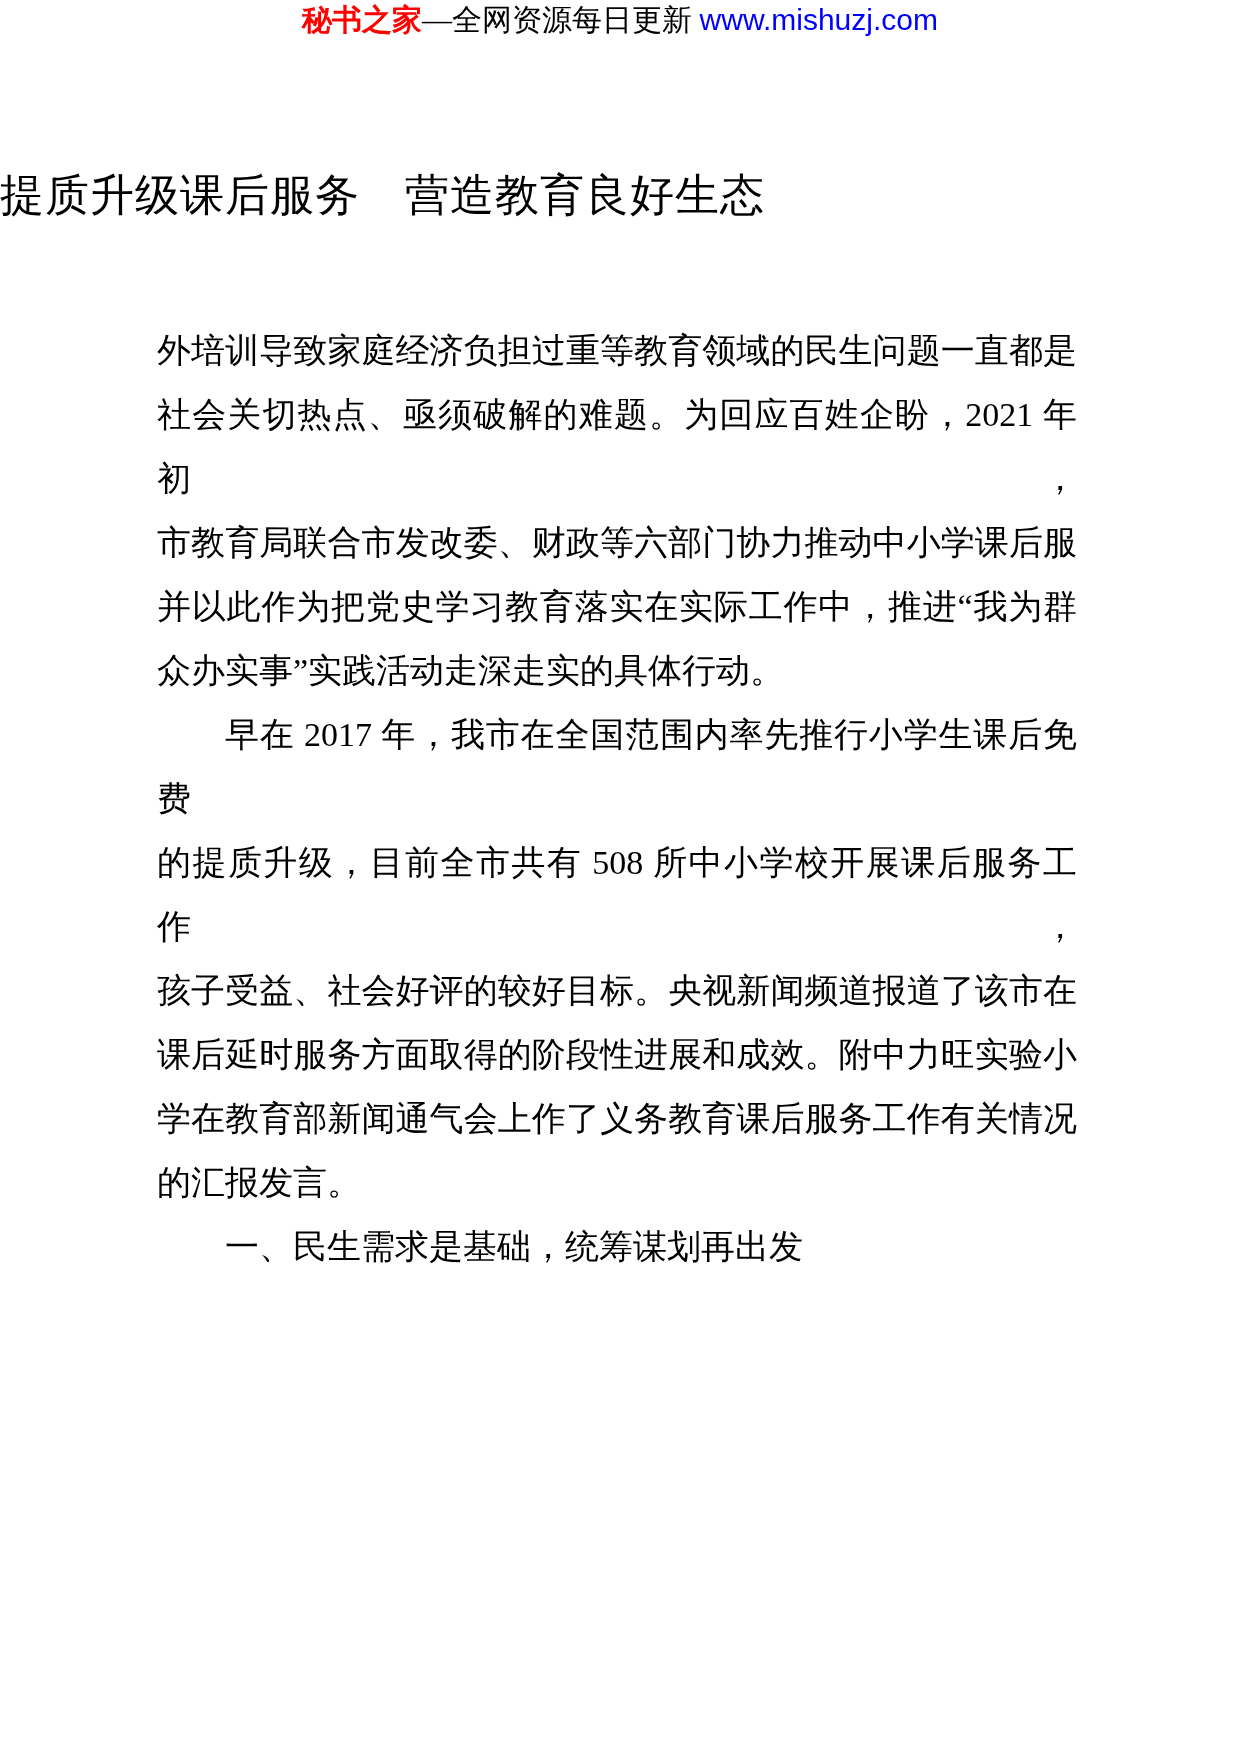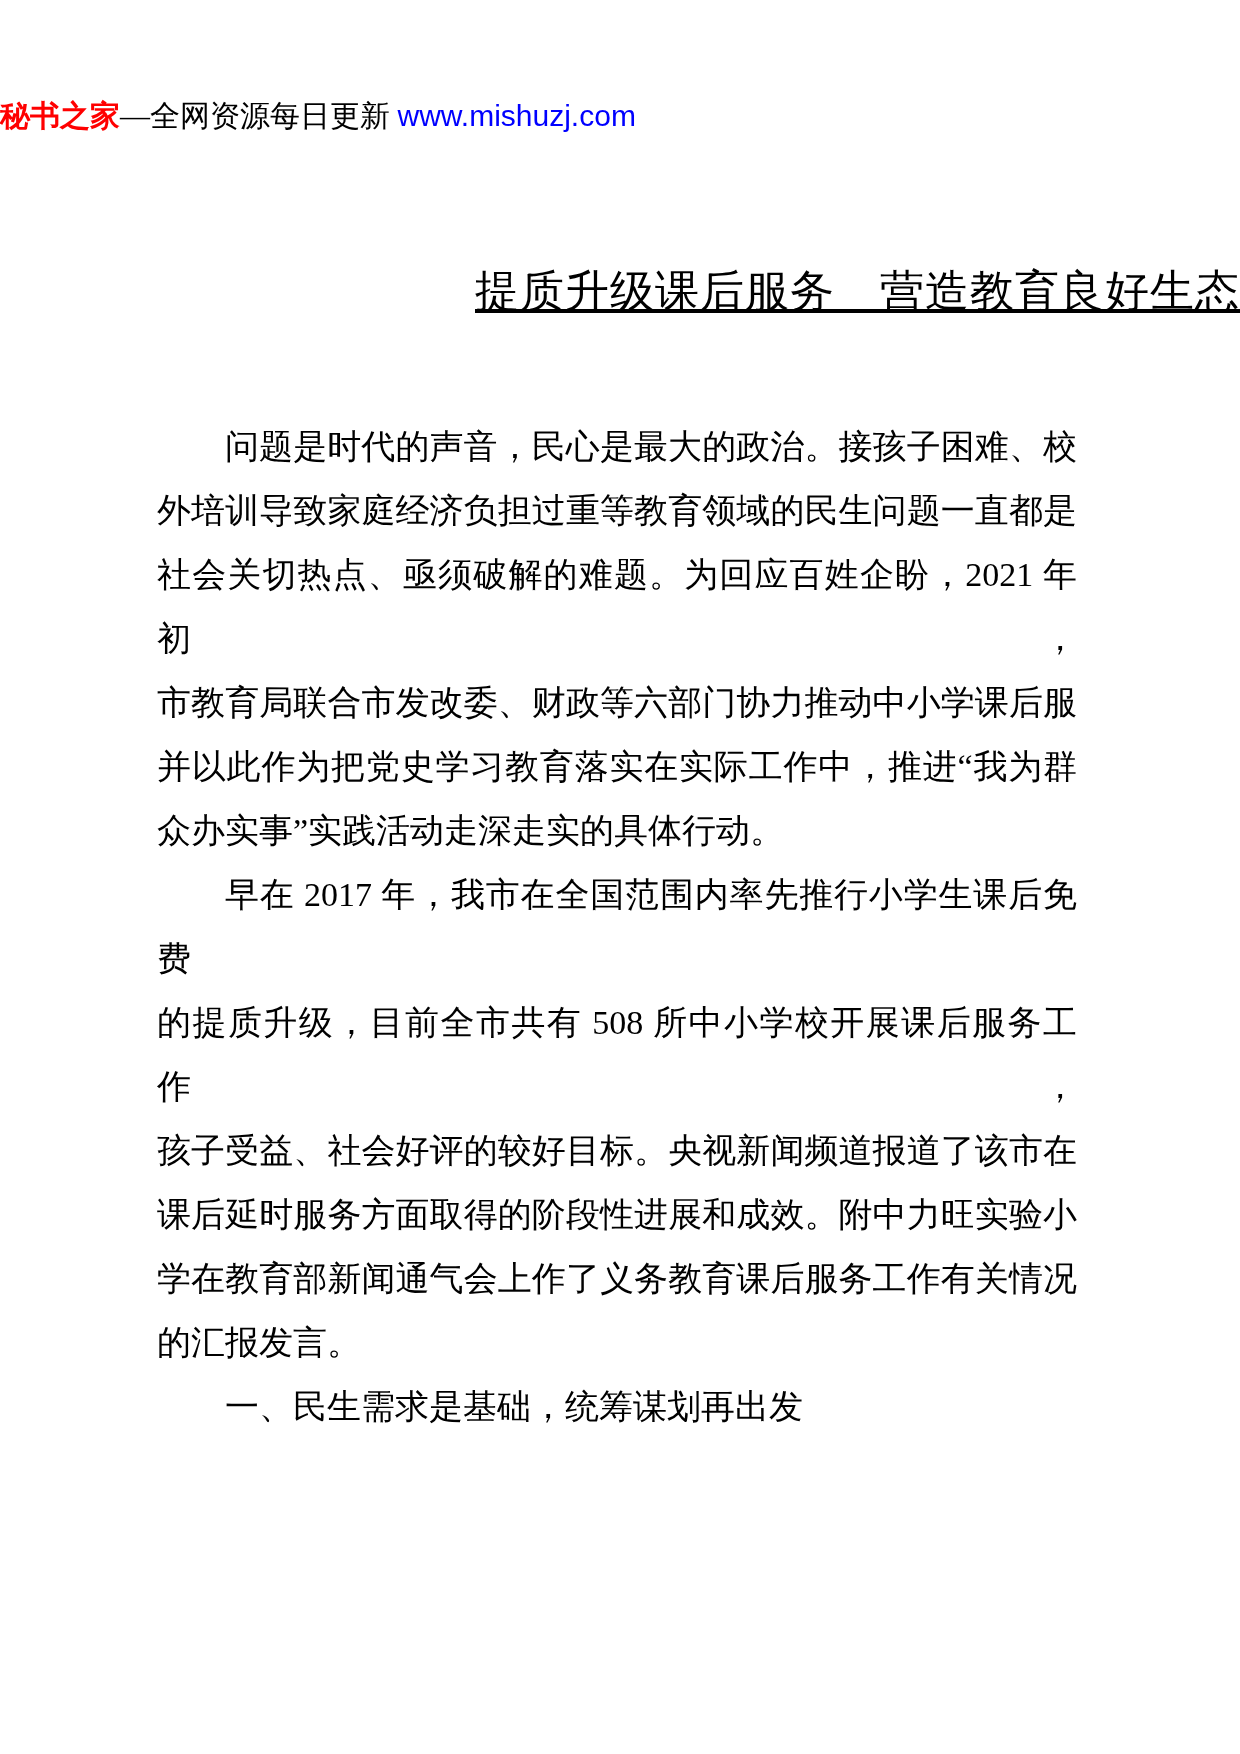--- a/index.html
+++ b/index.html
@@ -10,45 +10,44 @@
   .page {
     position: relative;
     width: 1240px;
     height: 1754px;
     background: #ffffff;
     overflow: hidden;
     font-family: "Liberation Serif", "DejaVu Serif", sans-serif;
     color: #000000;
   }
   .doc-header {
-    padding-top: 96px;
+    text-align: center;
     font-size: 30px;
     line-height: 40px;
     white-space: pre;
   }
   .doc-header .brand {
     color: #ff0000;
     font-weight: bold;
   }
   .doc-header .tagline {
     color: #000000;
   }
   .doc-header .url {
     color: #0000ff;
     font-family: "Liberation Sans", "DejaVu Sans", sans-serif;
   }
   .doc-title {
     margin: 128px 0 0 0;
-    text-align: right;
+    text-align: left;
     font-size: 44px;
     line-height: 53px;
     font-weight: normal;
     font-family: "Liberation Sans", "DejaVu Sans", sans-serif;
     letter-spacing: 1px;
-    text-decoration: underline;
   }
   .doc-body {
     margin-top: 98px;
     padding: 0 163px 0 157px;
     font-size: 34px;
     line-height: 64px;
   }
   .line {
     text-align: justify;
     text-align-last: justify;
@@ -66,21 +65,20 @@
 </head>
 <body>
 
 <div class="page">
 
   <div class="doc-header"><span class="brand">秘书之家</span><span class="tagline">—全网资源每日更新 </span><span class="url">www.mishuzj.com</span></div>
 
   <h1 class="doc-title">提质升级课后服务　营造教育良好生态</h1>
 
   <div class="doc-body">
-    <div class="line indent">问题是时代的声音，民心是最大的政治。接孩子困难、校</div>
     <div class="line">外培训导致家庭经济负担过重等教育领域的民生问题一直都是</div>
     <div class="line">社会关切热点、亟须破解的难题。为回应百姓企盼，2021 年初，</div>
     <div class="line">市教育局联合市发改委、财政等六部门协力推动中小学课后服</div>
     <div class="line">并以此作为把党史学习教育落实在实际工作中，推进“我为群</div>
     <div class="line para-end">众办实事”实践活动走深走实的具体行动。</div>
     <div class="line indent">早在 2017 年，我市在全国范围内率先推行小学生课后免费</div>
     <div class="line">的提质升级，目前全市共有 508 所中小学校开展课后服务工作，</div>
     <div class="line">孩子受益、社会好评的较好目标。央视新闻频道报道了该市在</div>
     <div class="line">课后延时服务方面取得的阶段性进展和成效。附中力旺实验小</div>
     <div class="line">学在教育部新闻通气会上作了义务教育课后服务工作有关情况</div>

